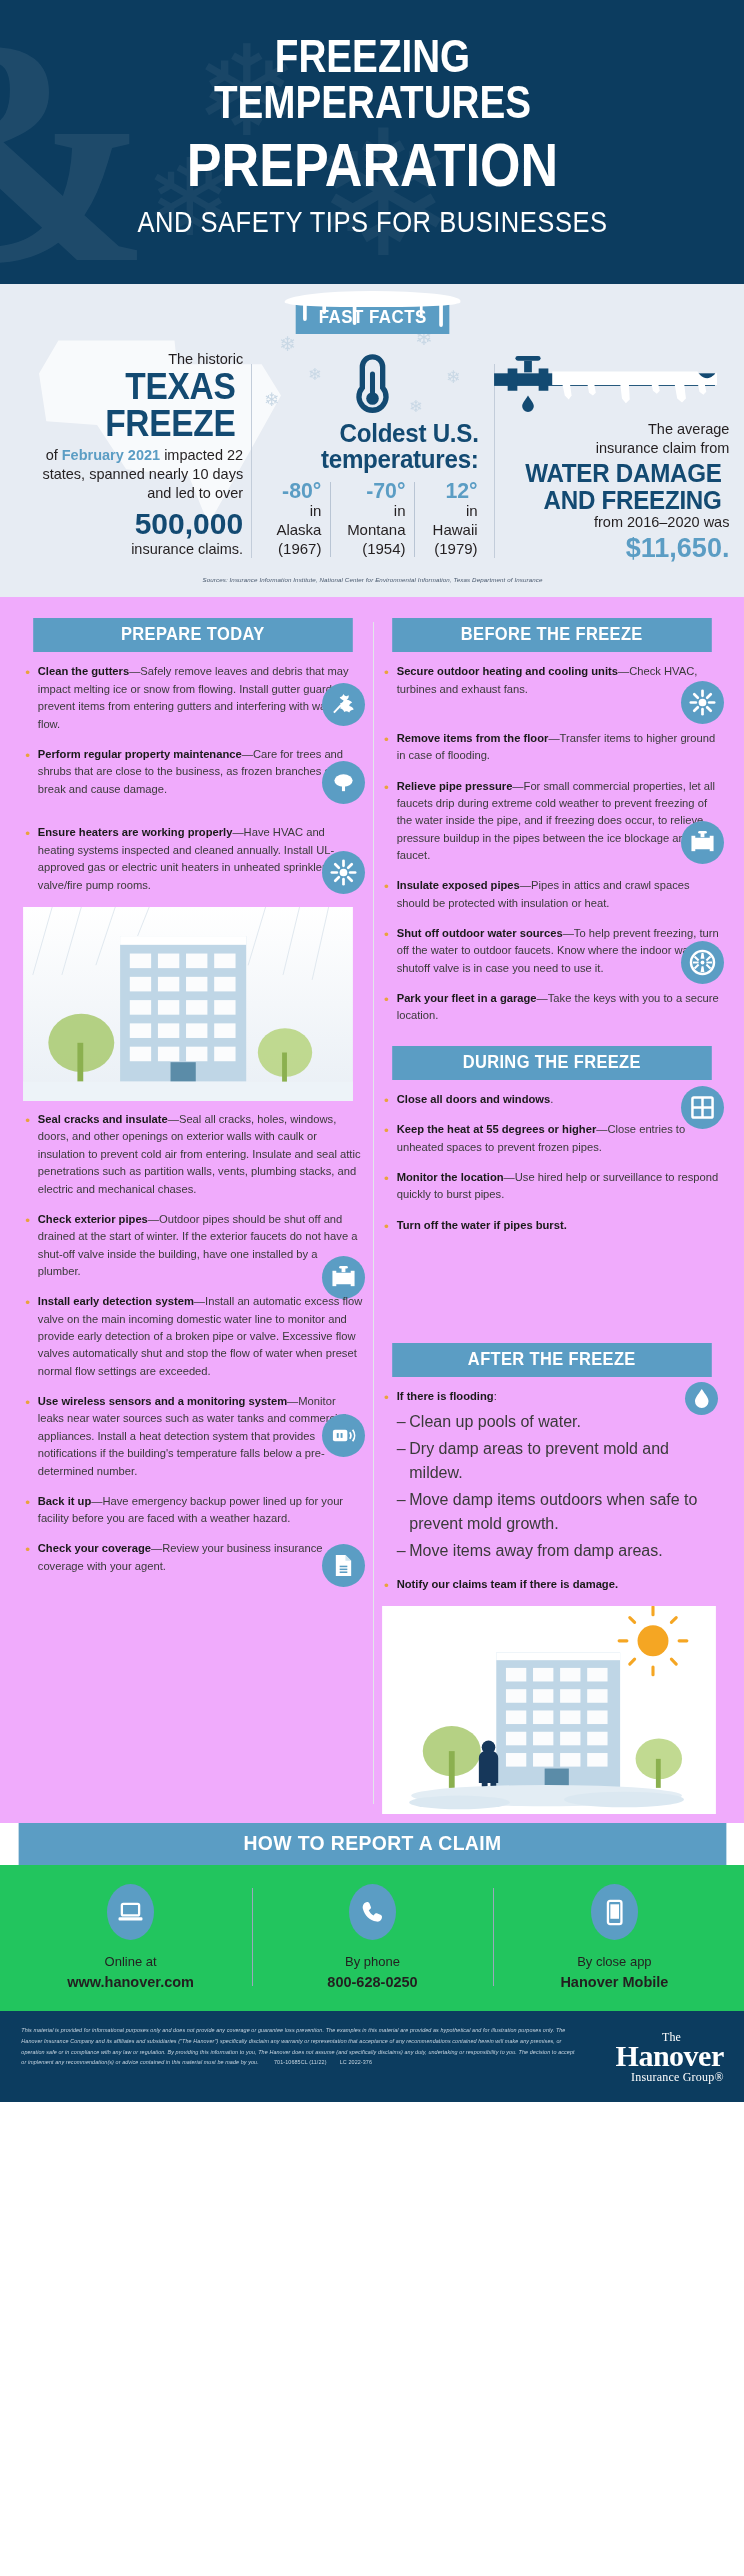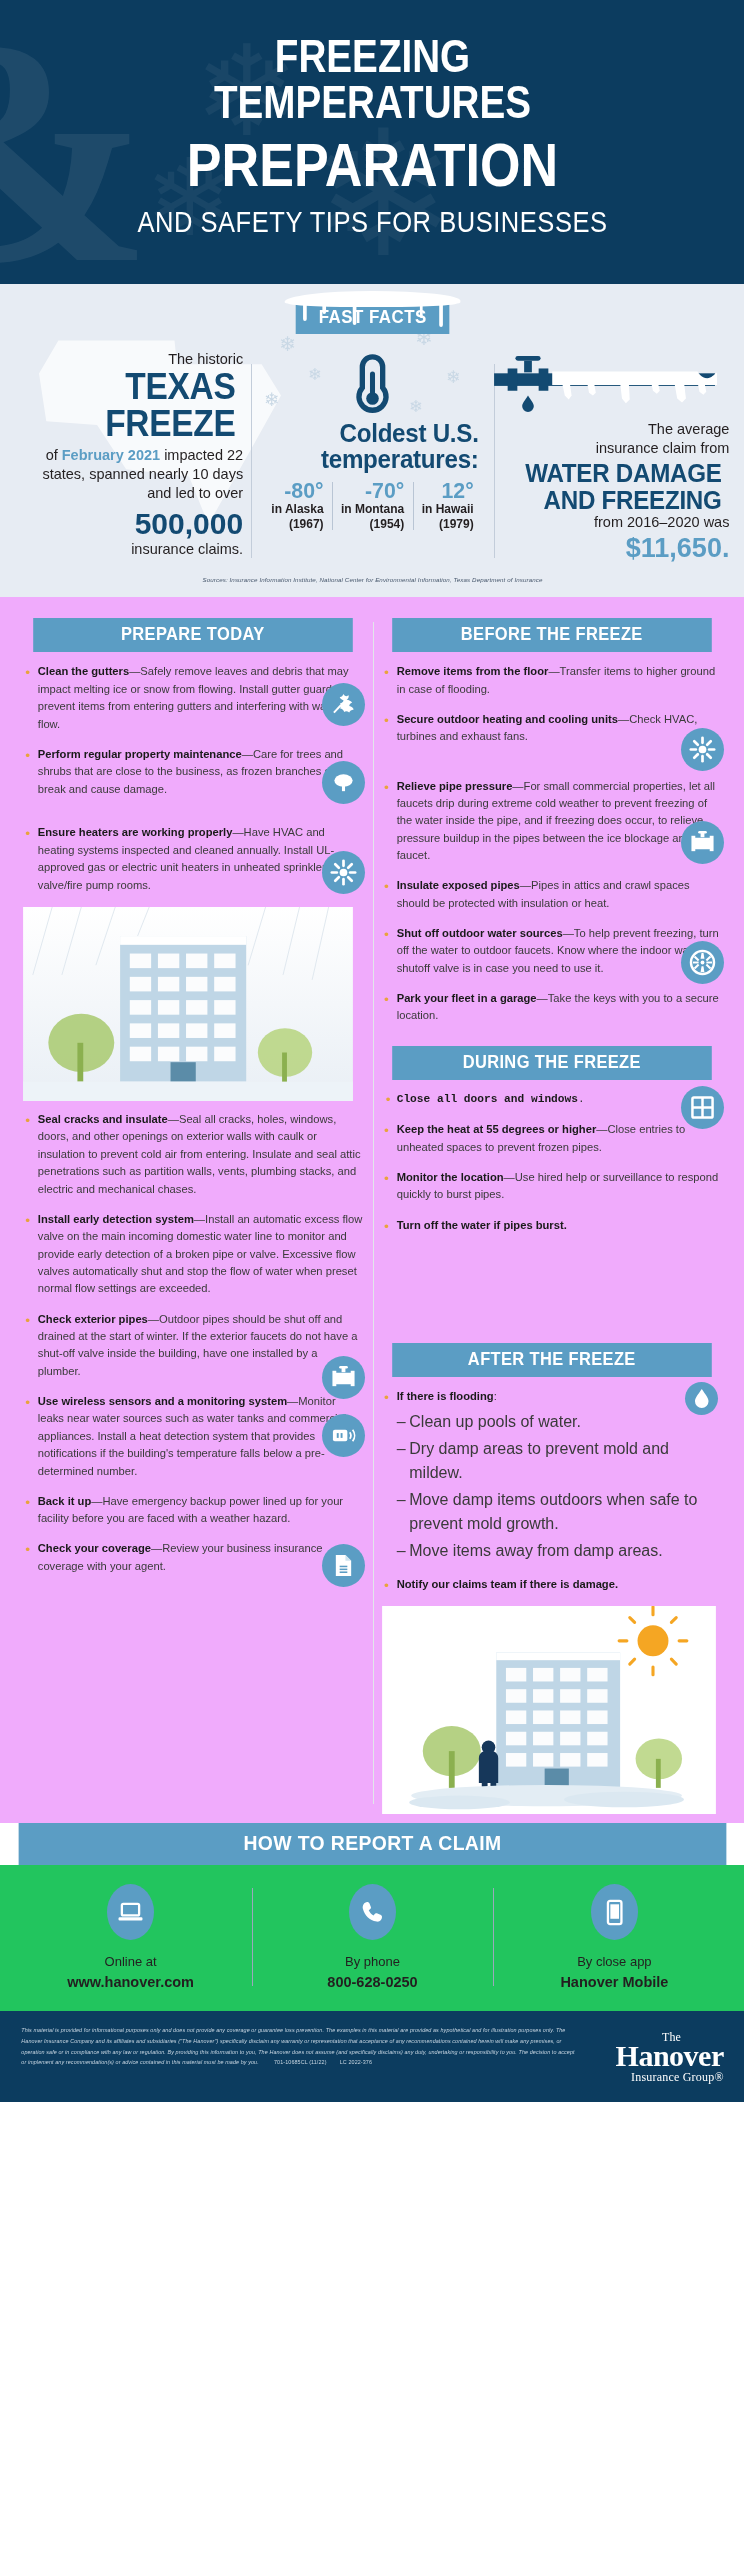--- a/index.html
+++ b/index.html
@@ -133,21 +133,21 @@
     font-family: "Liberation Sans Narrow", "Liberation Sans", sans-serif;
     font-weight: bold; color: #5b9dc4; font-size: 27px;
   }
   .thermo-wrap { height: 70px; display:flex; align-items:center; justify-content:center; position:relative; }
   .temps { display: flex; justify-content: center; margin-top: 6.8px; }
   .temp-cell { padding: 0 8.7px; position: relative; }
   .temp-cell + .temp-cell::before {
     content:""; position:absolute; left:0; top:1.9px; bottom:1.9px; width:1px; background:#b9c5d4;
   }
   .temp-v { font-family:"Liberation Sans Narrow","Liberation Sans",sans-serif; font-weight:bold; color:#5b9dc4; font-size:21.3px; line-height:1.05;}
-  .temp-l { font-size: 12px; color:#231f20; line-height:1.25;font-weight:bold; }
+  .temp-l { font-size: 15px; color:#231f20; line-height:1.25; }
   .sources {
     position: relative; z-index: 3;
     text-align: center; font-size: 6.2px; color: #46566b;
     font-style: italic; margin-top: 12.6px; letter-spacing: 0.1px;
   }
   .snowflake-bg { position:absolute; color:#c9d8e5; pointer-events:none; user-select:none; line-height:1; }
 
   
   .main {
     display: flex;
@@ -451,34 +451,34 @@
           <ellipse cx="270" cy="150" rx="28" ry="25" fill="#b6d37e" opacity="0.85"></ellipse>
           <rect x="267" y="150" width="5" height="32" fill="#8bb04f"></rect>
           <rect x="0" y="180" width="340" height="20" fill="#edf3f8"></rect>
         </svg>
       </div>
 
       <ul class="tips">
         <li>
           <span class="tip-b">Seal cracks and insulate</span><span>—Seal all cracks, holes, windows, doors, and other openings on exterior walls with caulk or insulation to prevent cold air from entering. Insulate and seal attic penetrations such as partition walls, vents, plumbing stacks, and electric and mechanical chases.</span>
         </li>
-        <li>
-          <span class="tip-b">Install early detection system</span><span>—Install an automatic excess flow valve on the main incoming domestic water line to monitor and provide early detection of a broken pipe or valve. Excessive flow valves automatically shut and stop the flow of water when preset normal flow settings are exceeded.</span>
-        </li>
         <li style="position:relative;">
           <span class="tip-b">Check exterior pipes</span><span>—Outdoor pipes should be shut off and drained at the start of winter. If the exterior faucets do not have a shut-off valve inside the building, have one installed by a plumber.</span>
           <span class="ic" style="right:-1.9px;top:45px;">
             <svg width="25" height="25" viewBox="0 0 26 26">
                 <rect x="4" y="8" width="18" height="12" rx="1.5" fill="#fff"></rect>
                 <rect x="1.5" y="6" width="4" height="16" fill="#fff"></rect>
                 <rect x="20.5" y="6" width="4" height="16" fill="#fff"></rect>
                 <rect x="11" y="2.5" width="4" height="5" fill="#fff"></rect>
                 <rect x="8.5" y="1" width="9" height="2.6" rx="1.3" fill="#fff"></rect>
               </svg>
           </span>
+        </li>
+        <li>
+          <span class="tip-b">Install early detection system</span><span>—Install an automatic excess flow valve on the main incoming domestic water line to monitor and provide early detection of a broken pipe or valve. Excessive flow valves automatically shut and stop the flow of water when preset normal flow settings are exceeded.</span>
         </li>
         <li style="position:relative;">
           <span class="tip-b">Use wireless sensors and a monitoring system</span><span>—Monitor leaks near water sources such as water tanks and commercial appliances. Install a heat detection system that provides notifications if the building's temperature falls below a pre-determined number.</span>
           <span class="ic" style="right:-1.9px;top:21.3px;">
             <svg width="25" height="25" viewBox="0 0 26 26">
                 <rect x="2" y="7" width="15" height="12" rx="2" fill="#fff"></rect>
                 <rect x="6" y="10.5" width="2" height="5" fill="#5b9dc4"></rect>
                 <rect x="10" y="10.5" width="2" height="5" fill="#5b9dc4"></rect>
                 <path d="M19.5 9.5a6 6 0 0 1 0 7" stroke="#fff" stroke-width="1.8" fill="none"></path>
                 <path d="M22.5 7a10 10 0 0 1 0 12" stroke="#fff" stroke-width="1.8" fill="none"></path>
@@ -501,41 +501,41 @@
                 </g>
               </svg>
           </span>
         </li>
       </ul>
     </div>
 
     <div class="col">
       <div class="sec-head">BEFORE THE FREEZE</div>
       <ul class="tips">
-        <li>
-          <span class="tip-b">Remove items from the floor</span><span>—Transfer items to higher ground in case of flooding.</span>
-        </li>
         <li style="position:relative;min-height:54px;">
           <span class="tip-b">Secure outdoor heating and cooling units</span><span>—Check HVAC, turbines and exhaust fans.</span>
           <span class="ic" style="right:-1.9px;top:17.5px;">
             <svg width="27" height="27" viewBox="0 0 28 28">
                 <circle cx="14" cy="14" r="4" fill="#fff"></circle>
                 <g fill="#fff">
                   <rect x="12.6" y="0.5" width="2.8" height="8" rx="1.4"></rect>
                   <rect x="12.6" y="19.5" width="2.8" height="8" rx="1.4"></rect>
                   <rect x="0.5" y="12.6" width="8" height="2.8" rx="1.4"></rect>
                   <rect x="19.5" y="12.6" width="8" height="2.8" rx="1.4"></rect>
                   <rect x="12.6" y="0.5" width="2.8" height="8" rx="1.4" transform="rotate(45 14 14)"></rect>
                   <rect x="12.6" y="19.5" width="2.8" height="8" rx="1.4" transform="rotate(45 14 14)"></rect>
                   <rect x="0.5" y="12.6" width="8" height="2.8" rx="1.4" transform="rotate(45 14 14)"></rect>
                   <rect x="19.5" y="12.6" width="8" height="2.8" rx="1.4" transform="rotate(45 14 14)"></rect>
                 </g>
               </svg>
           </span>
         </li>
+        <li>
+          <span class="tip-b">Remove items from the floor</span><span>—Transfer items to higher ground in case of flooding.</span>
+        </li>
         <li style="position:relative;">
           <span class="tip-b">Relieve pipe pressure</span><span>—For small commercial properties, let all faucets drip during extreme cold weather to prevent freezing of the water inside the pipe, and if freezing does occur, to relieve pressure buildup in the pipes between the ice blockage and the faucet.</span>
           <span class="ic" style="right:-1.9px;top:43px;">
             <svg width="25" height="25" viewBox="0 0 26 26">
                 <rect x="4" y="8" width="18" height="12" rx="1.5" fill="#fff"></rect>
                 <rect x="1.5" y="6" width="4" height="16" fill="#fff"></rect>
                 <rect x="20.5" y="6" width="4" height="16" fill="#fff"></rect>
                 <rect x="11" y="2.5" width="4" height="5" fill="#fff"></rect>
                 <rect x="8.5" y="1" width="9" height="2.6" rx="1.3" fill="#fff"></rect>
               </svg>
@@ -563,21 +563,21 @@
               </svg>
           </span>
         </li>
         <li>
           <span class="tip-b">Park your fleet in a garage</span><span>—Take the keys with you to a secure location.</span>
         </li>
       </ul>
 
       <div class="sec-head mt">DURING THE FREEZE</div>
       <ul class="tips">
-        <li style="position:relative;font-family:Liberation Mono, monospace;">
+        <li style="position:relative;">
           <span class="tip-b">Close all doors and windows</span><span>.</span>
           <span class="ic" style="right:-1.9px;top:-5.8px;">
             <svg width="23" height="23" viewBox="0 0 24 24">
                 <rect x="1.5" y="1.5" width="21" height="21" rx="1.5" fill="none" stroke="#fff" stroke-width="2.6"></rect>
                 <rect x="10.7" y="1.5" width="2.6" height="21" fill="#fff"></rect>
                 <rect x="1.5" y="10.7" width="21" height="2.6" fill="#fff"></rect>
               </svg>
           </span>
         </li>
         <li>

